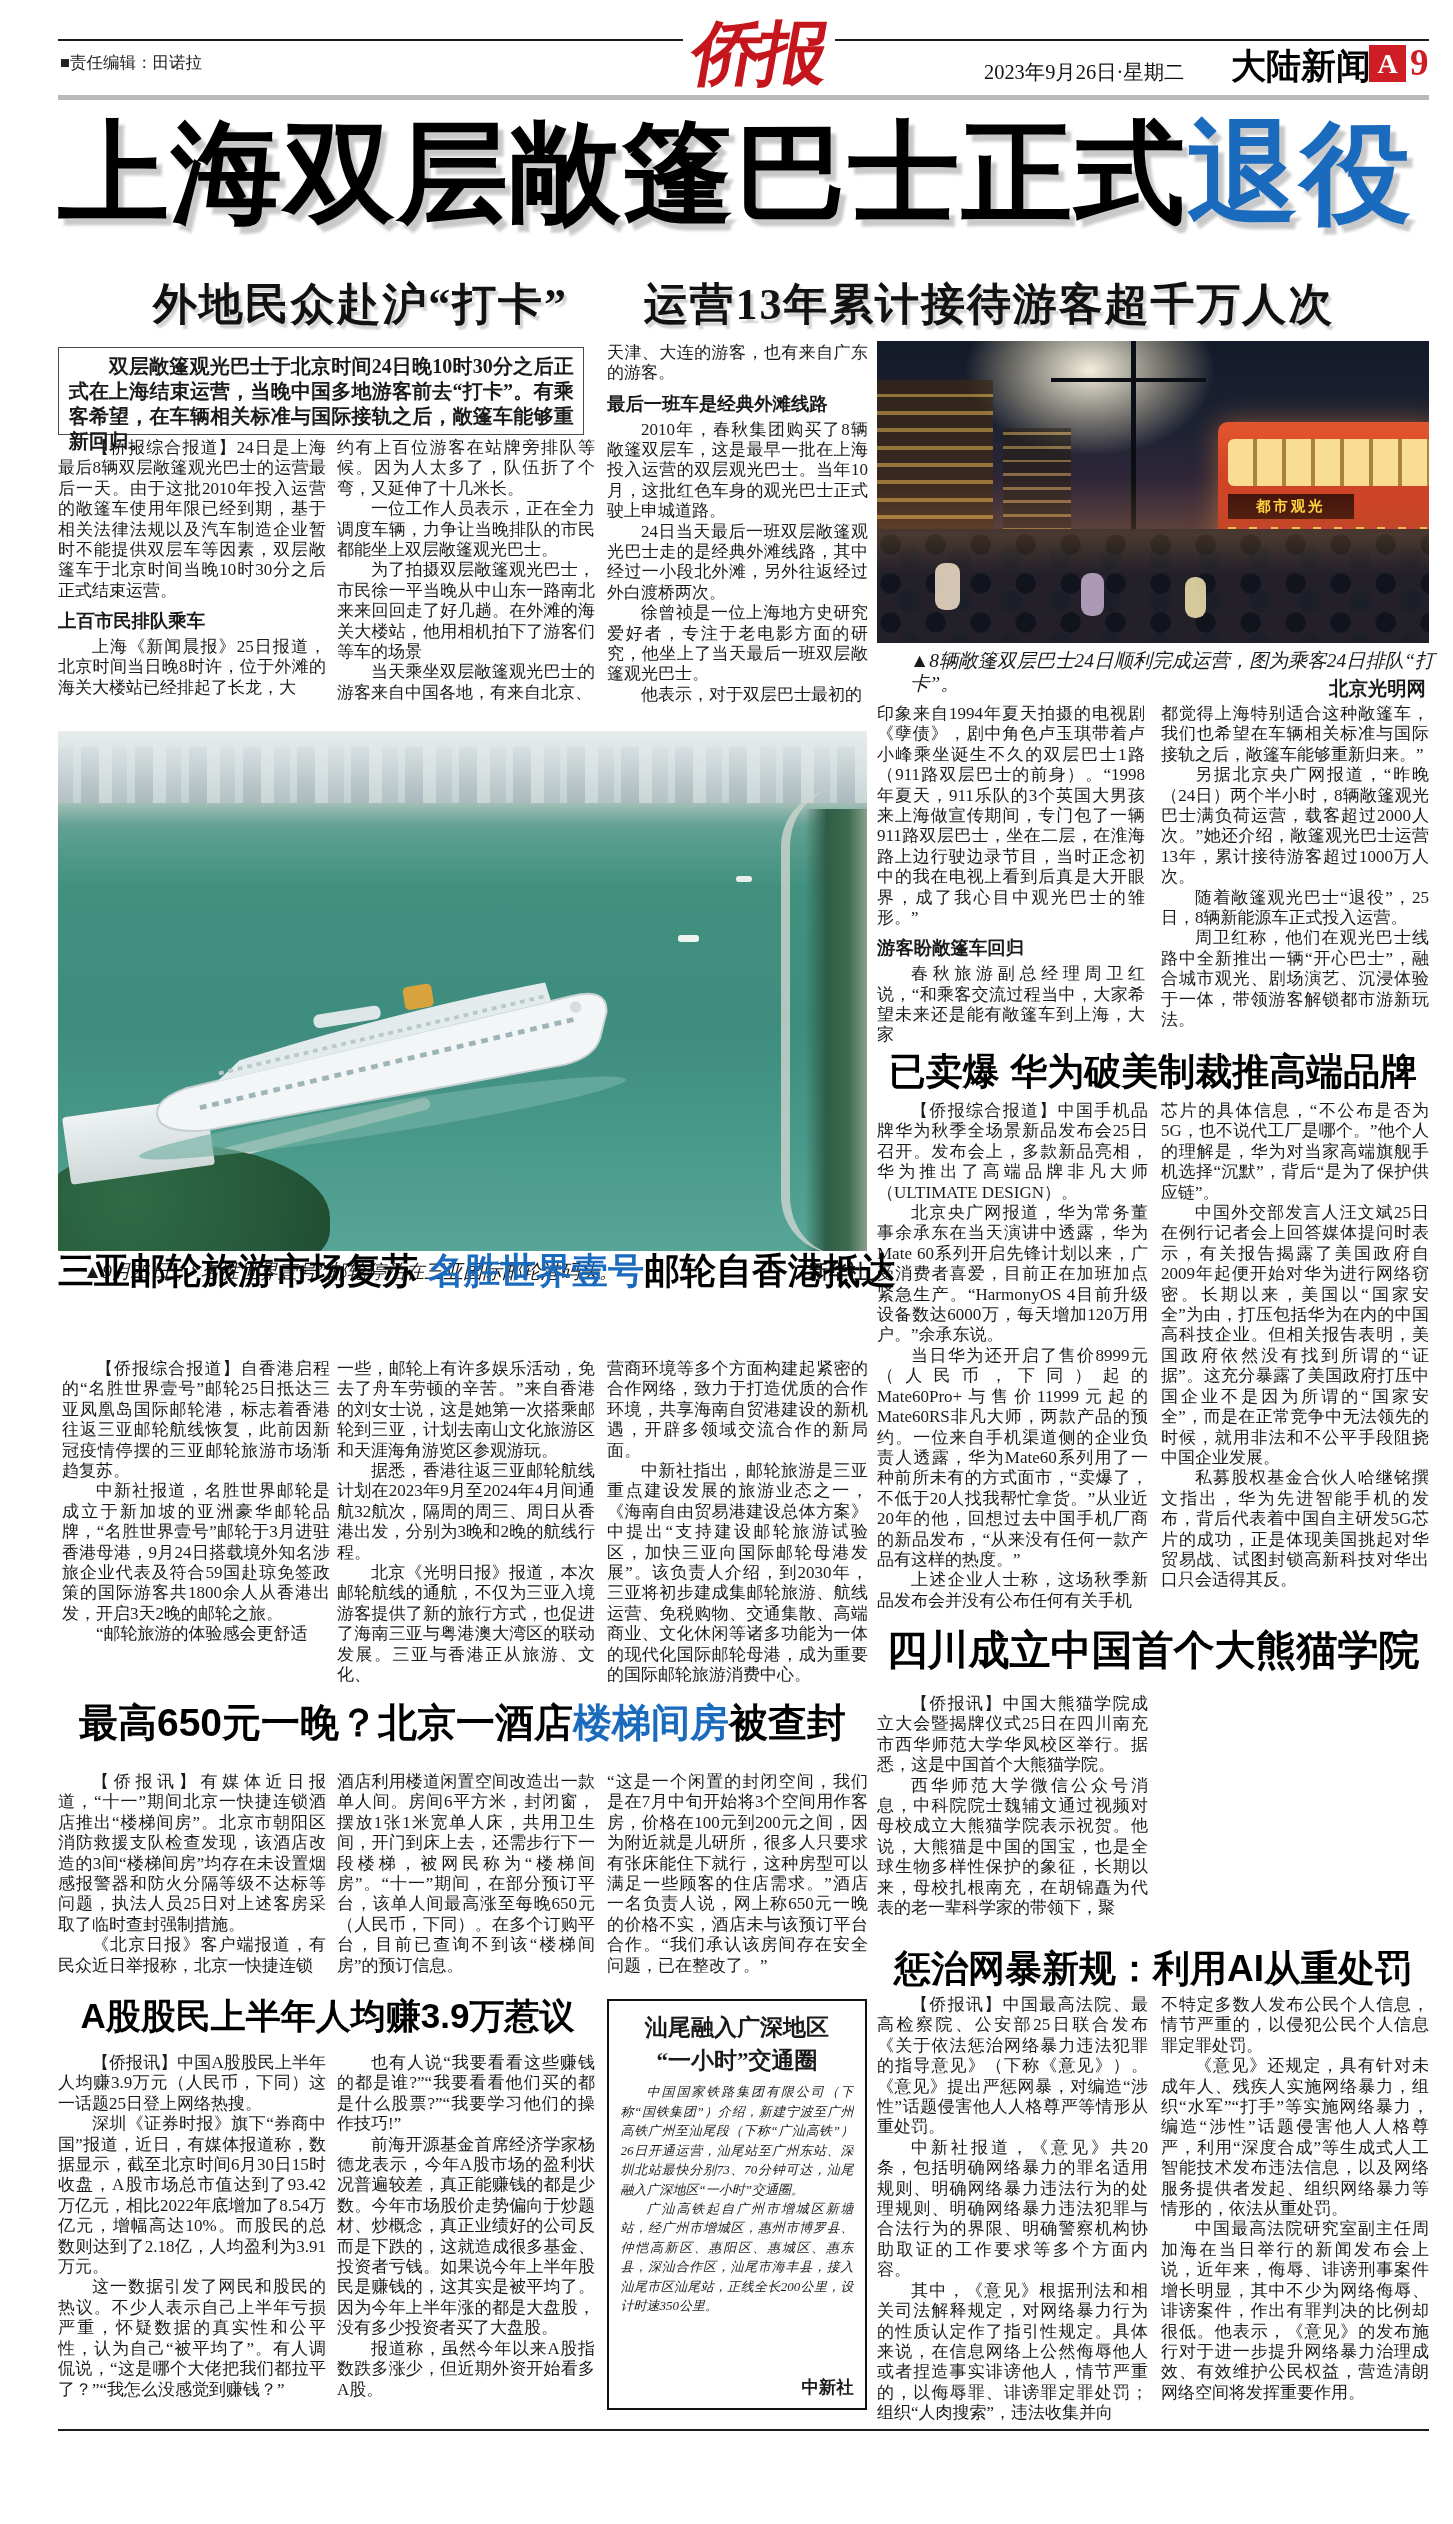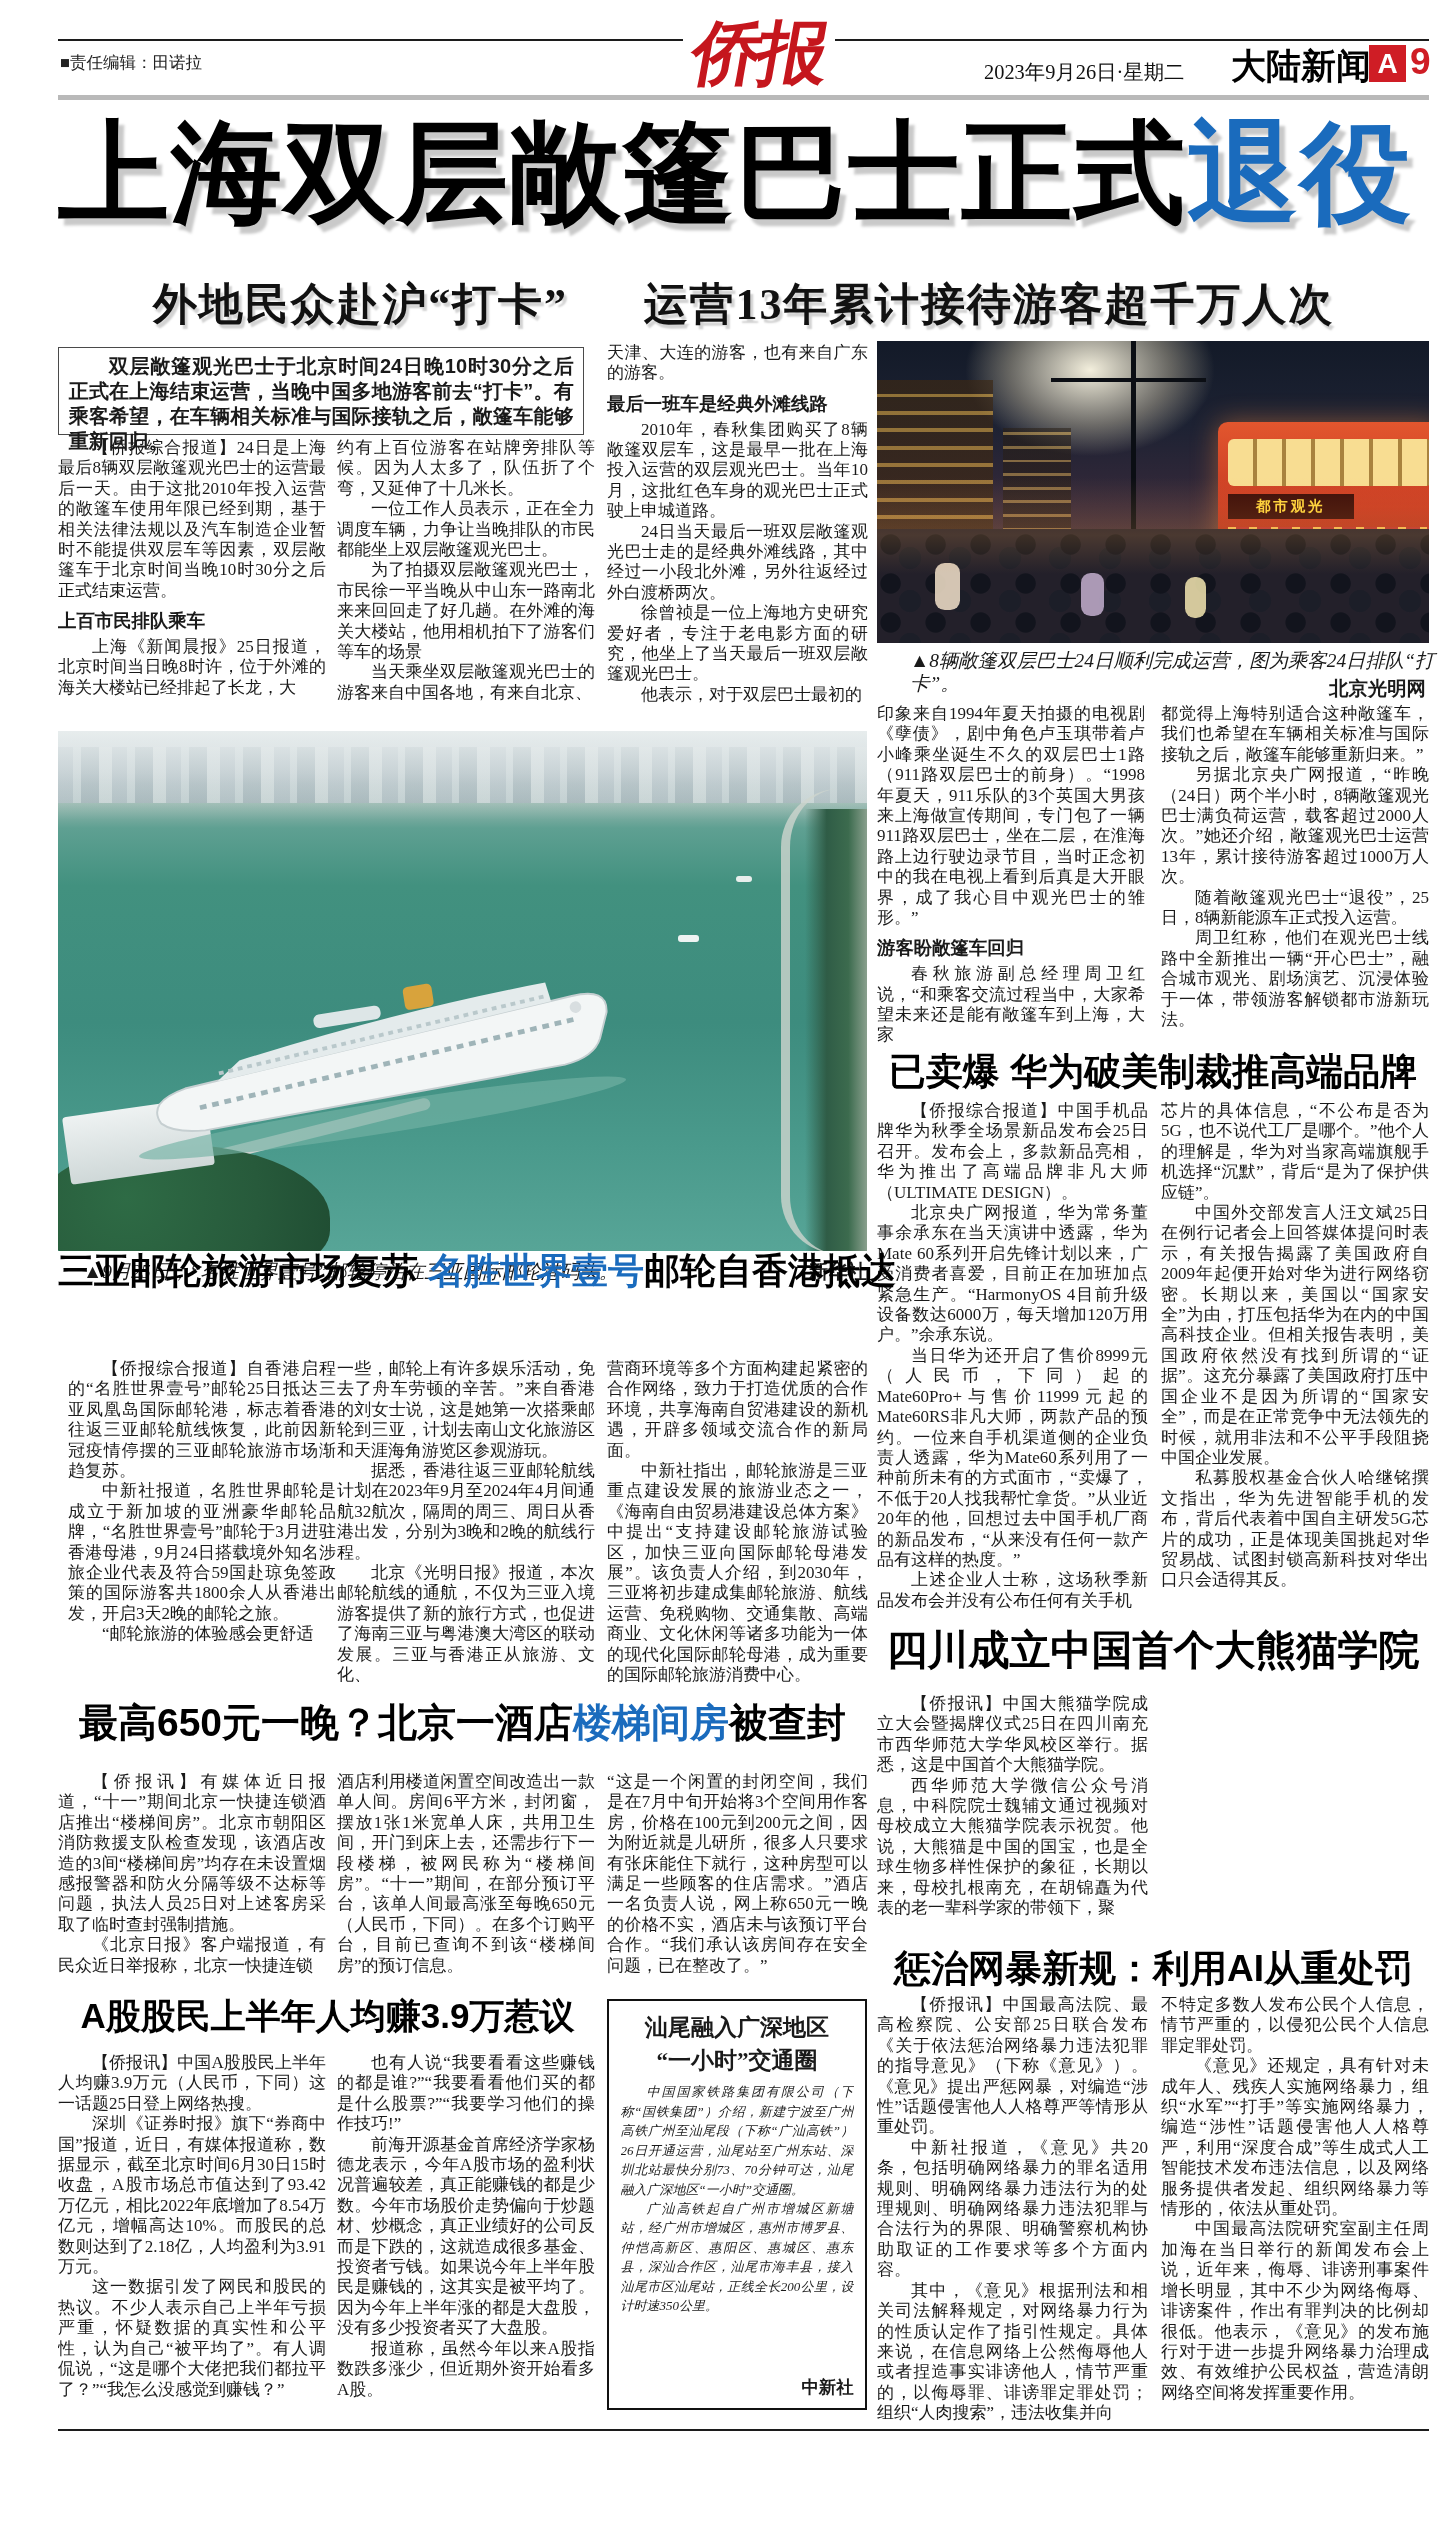--- a/index.html
+++ b/index.html
@@ -1,19 +1,19 @@
 <!DOCTYPE html>
 <html><head>
 <meta charset="utf-8">
 <style>
   html,body{margin:0;padding:0;background:#ffffff;}
   .page{position:relative;width:1454px;height:2525px;background:#fff;overflow:hidden;
         font-family:"Liberation Serif","DejaVu Serif",serif;color:#1a1a1a;}
   .abs{position:absolute;}
-  .hei{font-family:Liberation Sans, sans-serif;}
+  .hei{font-family:Liberation Serif, serif;}
   .body{font-size:17px;line-height:20.4px;text-align:justify;}
   .body p{margin:0;text-indent:2em;}
   .body p.cont{text-indent:0;}
   .tag{font-family:"Liberation Sans","DejaVu Sans",sans-serif;font-weight:400;}
   .sub{font-family:"Liberation Sans","DejaVu Sans",sans-serif;font-weight:700;
        font-size:18.4px;line-height:21.3px;margin:8.7px 0 5.8px;text-indent:0;}
   .col{position:absolute;overflow:hidden;}
   .headline-big{font-family:"Liberation Sans","DejaVu Sans",sans-serif;font-weight:900;
        font-size:111px;line-height:1.3;letter-spacing:1.9px;white-space:nowrap;
        text-shadow:5.8px 6.8px 2.9px #c9c9c9;color:#000;}
@@ -161,21 +161,21 @@
     <div class="abs" style="left:678px;top:145px;width:15.5px;height:5.8px;background:#e8eeec;border-radius:2.9px;"></div>
   </div>
   <div class="abs" style="left:58px;top:1258px;width:809px;display:flex;justify-content:space-between;align-items:baseline;">
     <span class="caption" style="padding-left:25px;">▲9月25日，“名胜世界壹号”邮轮停泊在三亚国际邮轮港码头。</span>
     <span class="credit">新华社</span>
   </div>
 
   <div class="abs art-headline" style="left:58px;top:1247px;width:809px;font-size:36px;">
     <span>三亚邮轮旅游市场复苏 </span><span class="blue">名胜世界壹号</span><span>邮轮自香港抵达</span>
   </div>
-  <div class="col body" style="left:68px;top:1359px;width:268px;height:333px;">
+  <div class="col body" style="left:62px;top:1359px;width:268px;height:333px;">
     <p><b class="tag">【侨报综合报道】</b><span>自香港启程的“名胜世界壹号”邮轮25日抵达三亚凤凰岛国际邮轮港，标志着香港往返三亚邮轮航线恢复，此前因新冠疫情停摆的三亚邮轮旅游市场渐趋复苏。</span></p>
     <p>中新社报道，名胜世界邮轮是成立于新加坡的亚洲豪华邮轮品牌，“名胜世界壹号”邮轮于3月进驻香港母港，9月24日搭载境外知名涉旅企业代表及符合59国赴琼免签政策的国际游客共1800余人从香港出发，开启3天2晚的邮轮之旅。</p>
     <p>“邮轮旅游的体验感会更舒适</p>
   </div>
   <div class="col body" style="left:337px;top:1359px;width:258px;height:333px;">
     <p class="cont">一些，邮轮上有许多娱乐活动，免去了舟车劳顿的辛苦。”来自香港的刘女士说，这是她第一次搭乘邮轮到三亚，计划去南山文化旅游区和天涯海角游览区参观游玩。</p>
     <p>据悉，香港往返三亚邮轮航线计划在2023年9月至2024年4月间通航32航次，隔周的周三、周日从香港出发，分别为3晚和2晚的航线行程。</p>
     <p>北京《光明日报》报道，本次邮轮航线的通航，不仅为三亚入境游客提供了新的旅行方式，也促进了海南三亚与粤港澳大湾区的联动发展。三亚与香港正从旅游、文化、</p>
   </div>
   <div class="col body" style="left:607px;top:1359px;width:261px;height:333px;">

